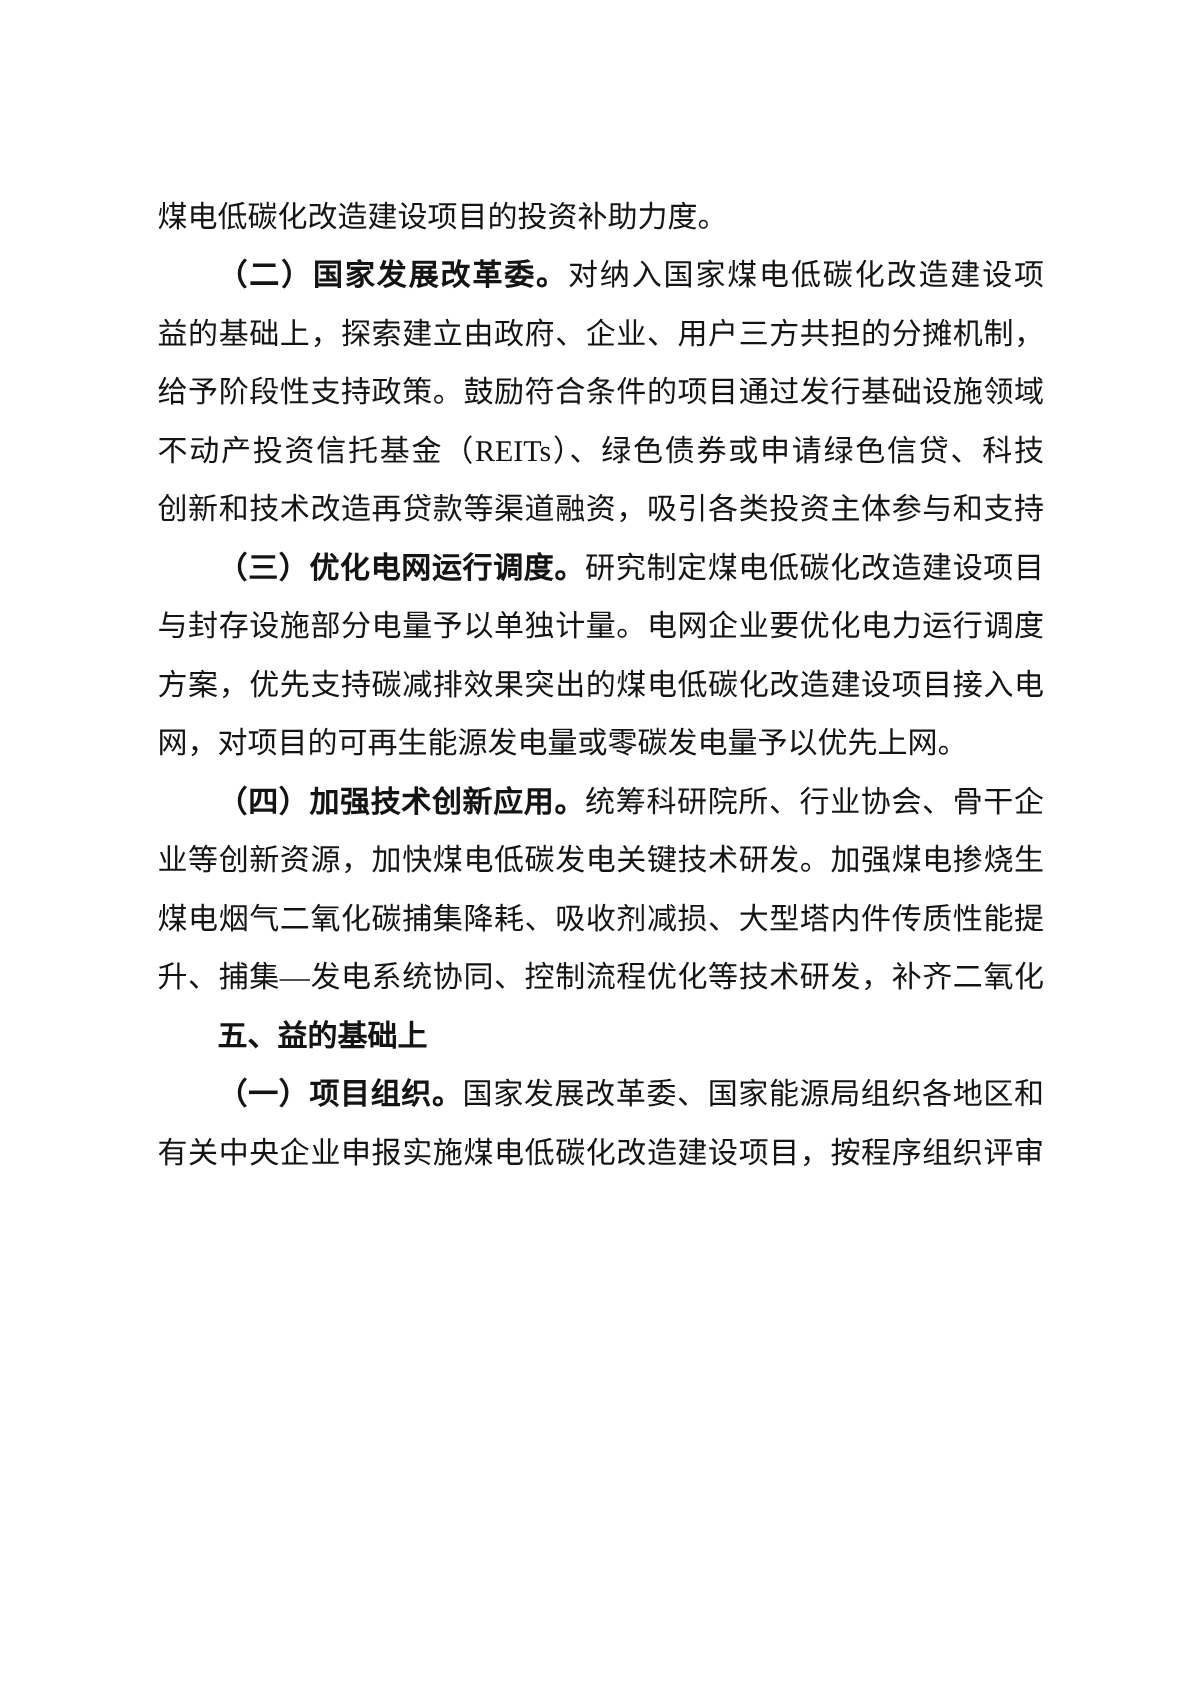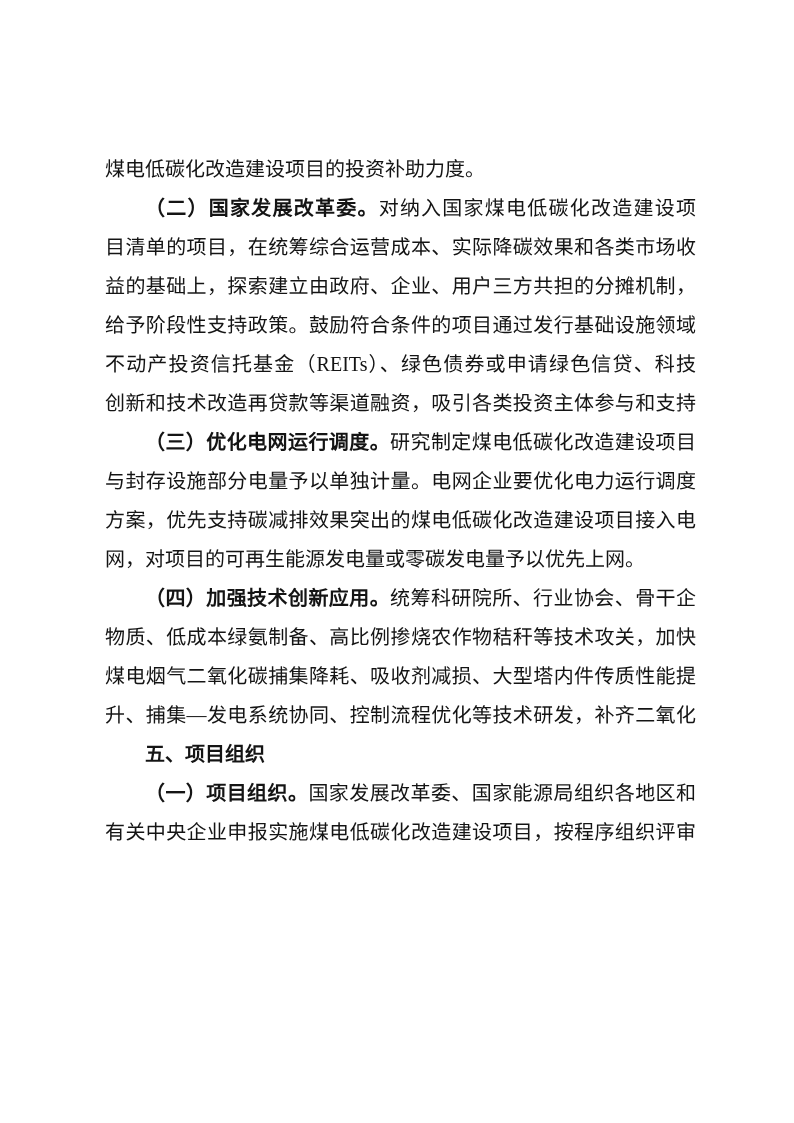--- a/index.html
+++ b/index.html
@@ -16,21 +16,21 @@
   .page {
     position: relative;
     width: 794px;
     height: 1123px;
     background: #ffffff;
     overflow: hidden;
   }
   .text-block {
     position: absolute;
     left: 105px;
-    top: 150px;
+    top: 126px;
     width: 591px;
   }
   .line {
     height: 39px;
     line-height: 39px;
     font-size: 20px;
     color: #141414;
     text-align: justify;
     overflow: hidden;
   }
@@ -51,21 +51,20 @@
 </head>
 <body>
 
 <div class="page">
   <div class="text-block">
 
     <div class="line l-end"><span>煤电低碳化改造建设项目的投资补助力度。</span></div>
 
     <div class="line l-first"><span class="head">（二）国家发展改革委。</span><span>对纳入国家煤电低碳化改造建设项</span></div>
 
-    <div class="line l-full"><span>目清单的项目，在统筹综合运营成本、实际降碳效果和各类市场收</span></div>
 
     <div class="line l-full"><span>益的基础上，探索建立由政府、企业、用户三方共担的分摊机制，</span></div>
 
     <div class="line l-full"><span>给予阶段性支持政策。鼓励符合条件的项目通过发行基础设施领域</span></div>
 
     <div class="line l-full"><span>不动产投资信托基金（REITs）、绿色债券或申请绿色信贷、科技</span></div>
 
     <div class="line l-full"><span>创新和技术改造再贷款等渠道融资，吸引各类投资主体参与和支持</span></div>
 
 
@@ -73,28 +72,28 @@
 
 
     <div class="line l-full"><span>与封存设施部分电量予以单独计量。电网企业要优化电力运行调度</span></div>
 
     <div class="line l-full"><span>方案，优先支持碳减排效果突出的煤电低碳化改造建设项目接入电</span></div>
 
     <div class="line l-end"><span>网，对项目的可再生能源发电量或零碳发电量予以优先上网。</span></div>
 
     <div class="line l-first"><span class="head">（四）加强技术创新应用。</span><span>统筹科研院所、行业协会、骨干企</span></div>
 
+    <div class="line l-full"><span>业等创新资源，加快煤电低碳发电关键技术研发。加强煤电掺烧生</span></div>
 
-    <div class="line l-full"><span>物质、低成本绿氨制备、高比例掺烧农作物秸秆等技术攻关，加快</span></div>
 
     <div class="line l-full"><span>煤电烟气二氧化碳捕集降耗、吸收剂减损、大型塔内件传质性能提</span></div>
 
     <div class="line l-full"><span>升、捕集—发电系统协同、控制流程优化等技术研发，补齐二氧化</span></div>
 
 
-    <div class="line l-head"><span class="head">五、项目组织</span></div>
+    <div class="line l-head"><span class="head">五、益的基础上</span></div>
 
     <div class="line l-first"><span class="head">（一）项目组织。</span><span>国家发展改革委、国家能源局组织各地区和</span></div>
 
     <div class="line l-full"><span>有关中央企业申报实施煤电低碳化改造建设项目，按程序组织评审</span></div>
 
   </div>
 </div>
 
 </body></html>

